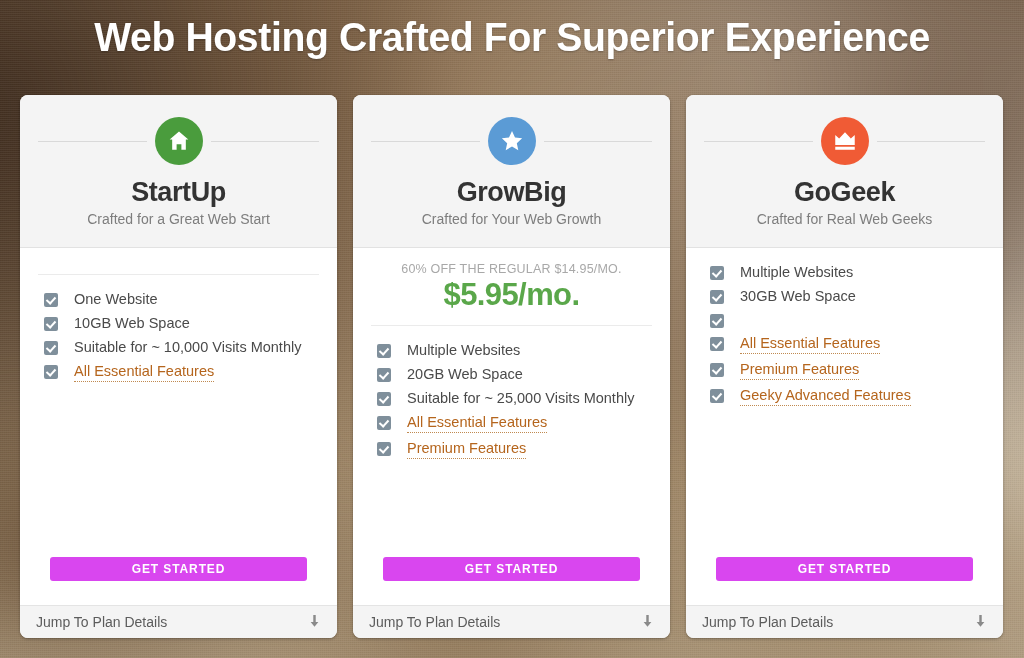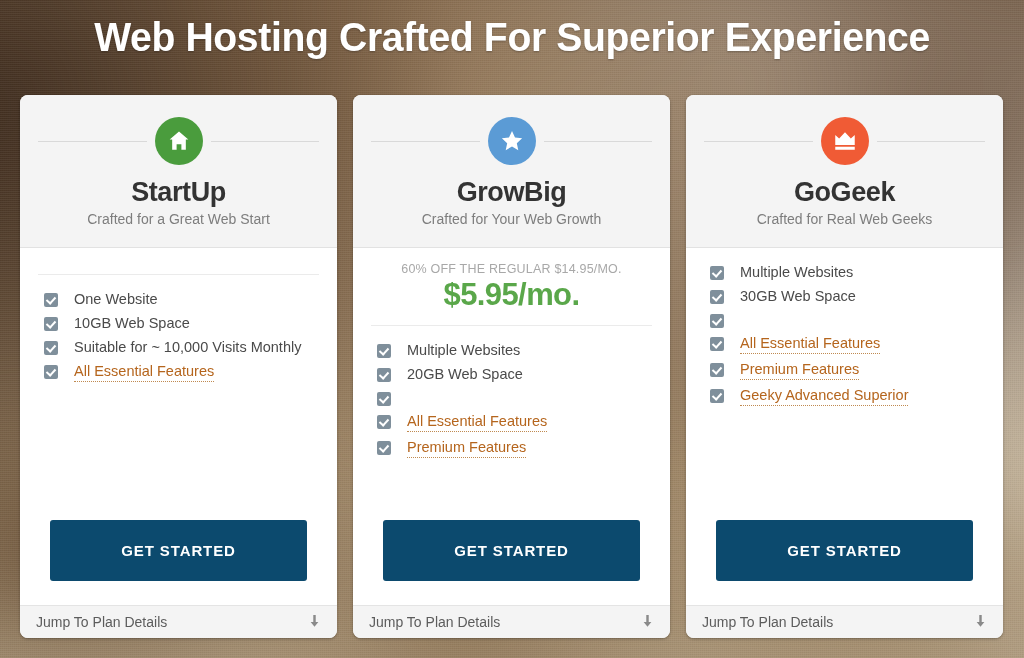--- a/index.html
+++ b/index.html
@@ -209,26 +209,26 @@
   }
 
   
   .cta-wrap {
     padding: 0 30px 24px;
   }
   .cta {
     display: block;
     width: 100%;
     border: none;
-    background: #0c4a6e;
+    background: #d946ef;
     color: #ffffff;
-    font-size: 15px;
+    font-size: 12px;
     font-weight: bold;
     letter-spacing: .9px;
-    padding: 22px 0;
+    padding: 5px 0;
     border-radius: 3px;
     cursor: pointer;
     font-family: "Liberation Sans", sans-serif;
   }
 
   
   .card-foot {
     background: #f4f4f4;
     border-top: 1px solid #e4e4e4;
     padding: 9px 16px;
@@ -333,20 +333,21 @@
           <li class="feature">
             <span class="cbox"></span>
             <span class="flabel">Multiple Websites</span>
           </li>
           <li class="feature">
             <span class="cbox"></span>
             <span class="flabel">20GB Web Space</span>
           </li>
           <li class="feature">
             <span class="cbox"></span>
+            <span class="flabel">Suitable for ~ 25,000 Visits Monthly</span>
           </li>
           <li class="feature link">
             <span class="cbox"></span>
             <span class="flabel">All Essential Features</span>
           </li>
           <li class="feature link">
             <span class="cbox"></span>
             <span class="flabel">Premium Features</span>
           </li>
         </ul>
@@ -391,21 +392,21 @@
           <li class="feature link">
             <span class="cbox"></span>
             <span class="flabel">All Essential Features</span>
           </li>
           <li class="feature link">
             <span class="cbox"></span>
             <span class="flabel">Premium Features</span>
           </li>
           <li class="feature link">
             <span class="cbox"></span>
-            <span class="flabel">Geeky Advanced Superior</span>
+            <span class="flabel">Geeky Advanced Features</span>
           </li>
         </ul>
         <div class="cta-wrap">
           <button class="cta">GET STARTED</button>
         </div>
         <div class="card-foot">
           <span class="foot-label">Jump To Plan Details</span>
           <span class="foot-arrow"><svg width="13" height="14" viewBox="0 0 14 16" aria-hidden="true">
               <path fill="#8a8a8a" d="M5.6 1h2.8v8.1h3L7 14.6 2.6 9.1h3z"></path>
             </svg></span>

